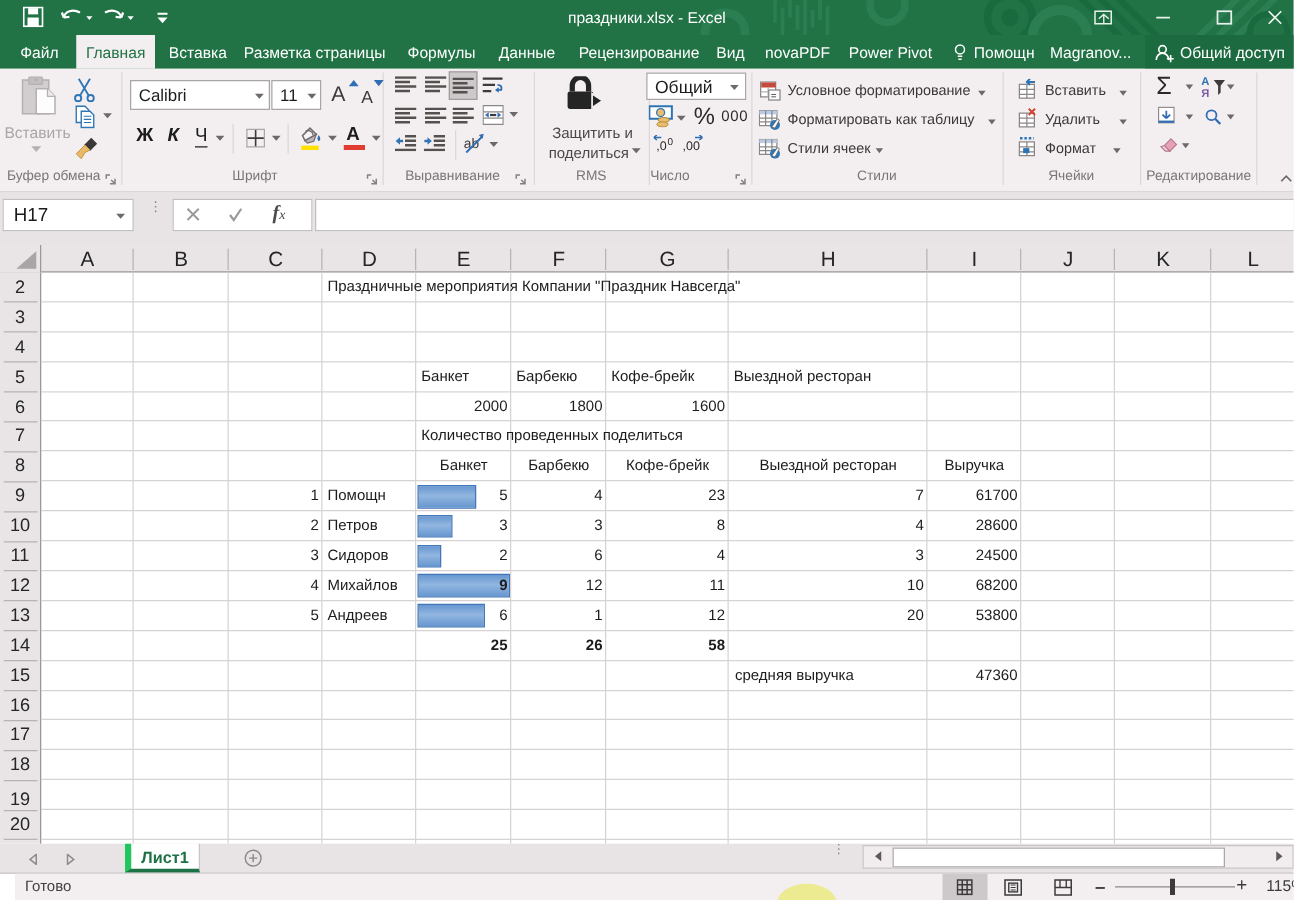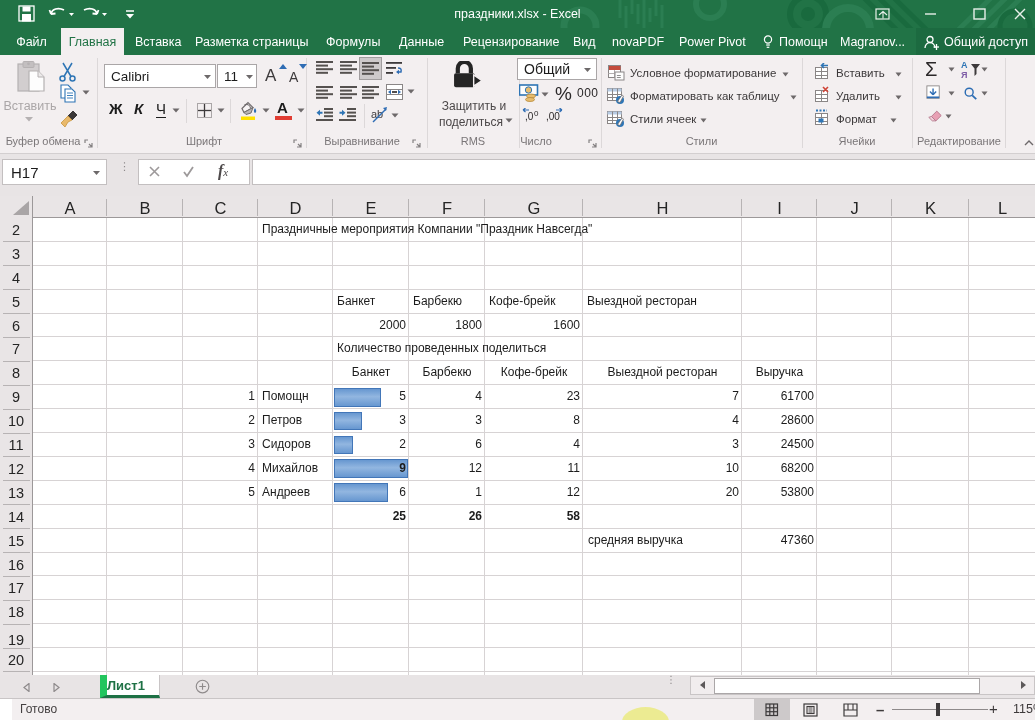--- a/index.html
+++ b/index.html
@@ -651,21 +651,21 @@
 <div class="cell" style="left:583px;top:332.6px;width:159px;height:23.9px;line-height:23.9px;padding-left:5px;">средняя выручка</div>
 <div class="cell" style="left:742px;top:332.6px;width:75px;height:23.9px;line-height:23.9px;text-align:right;padding-right:3px;">47360</div>
 </div>
 <div class="abs tabbar">
 <svg class="abs" style="left:22px;top:8px" width="10" height="9" viewBox="0 0 10 9">
       <path d="M7 0.5 l-5 4 l5 4z" fill="none" stroke="#8e8a8b" stroke-width="1.2"></path>
     </svg>
 <svg class="abs" style="left:51px;top:8px" width="10" height="9" viewBox="0 0 10 9">
       <path d="M3 0.5 l5 4 l-5 4z" fill="none" stroke="#8e8a8b" stroke-width="1.2"></path>
     </svg>
-<div class="abs" style="left:100px;top:0;width:60px;height:23px;background:#fff;border-left:7px solid #22c55e;border-right:1px solid #c9c5c6;border-bottom:3px solid #1e7145;font-size:13px;color:#1e7145;font-weight:bold;text-align:left;line-height:21px;">Лист1</div>
+<div class="abs" style="left:100px;top:0;width:60px;height:23px;background:#fff;border-left:5px solid #22c55e;border-right:1px solid #c9c5c6;border-bottom:3px solid #1e7145;font-size:13px;color:#1e7145;font-weight:bold;text-align:center;line-height:21px;">Лист1</div>
 <svg class="abs" style="left:195px;top:4px" width="16" height="16" viewBox="0 0 17 17">
       <circle cx="8" cy="8" r="6.7" fill="none" stroke="#8e8a8b" stroke-width="1.2"></circle>
       <path d="M8 4.5 l0 7 M4.5 8 l7 0" stroke="#8e8a8b" stroke-width="1.2"></path>
     </svg>
 <div class="abs" style="left:666px;top:2px;width:4px;height:18px;color:#8e8a8b;font-size:10px;line-height:6.5px;">⋮</div>
 <div class="abs" style="left:690px;top:1px;width:345px;height:19px;background:#f1edee;border:1px solid #c9c5c6;"></div>
 <div class="abs" style="left:692px;top:3px;width:22px;height:15px;background:#f1edee;"></div>
 <svg class="abs" style="left:699px;top:5px" width="8" height="10" viewBox="0 0 8 10">
       <path d="M6 1 l-5 4 l5 4z" fill="#5d595a"></path>
     </svg>

